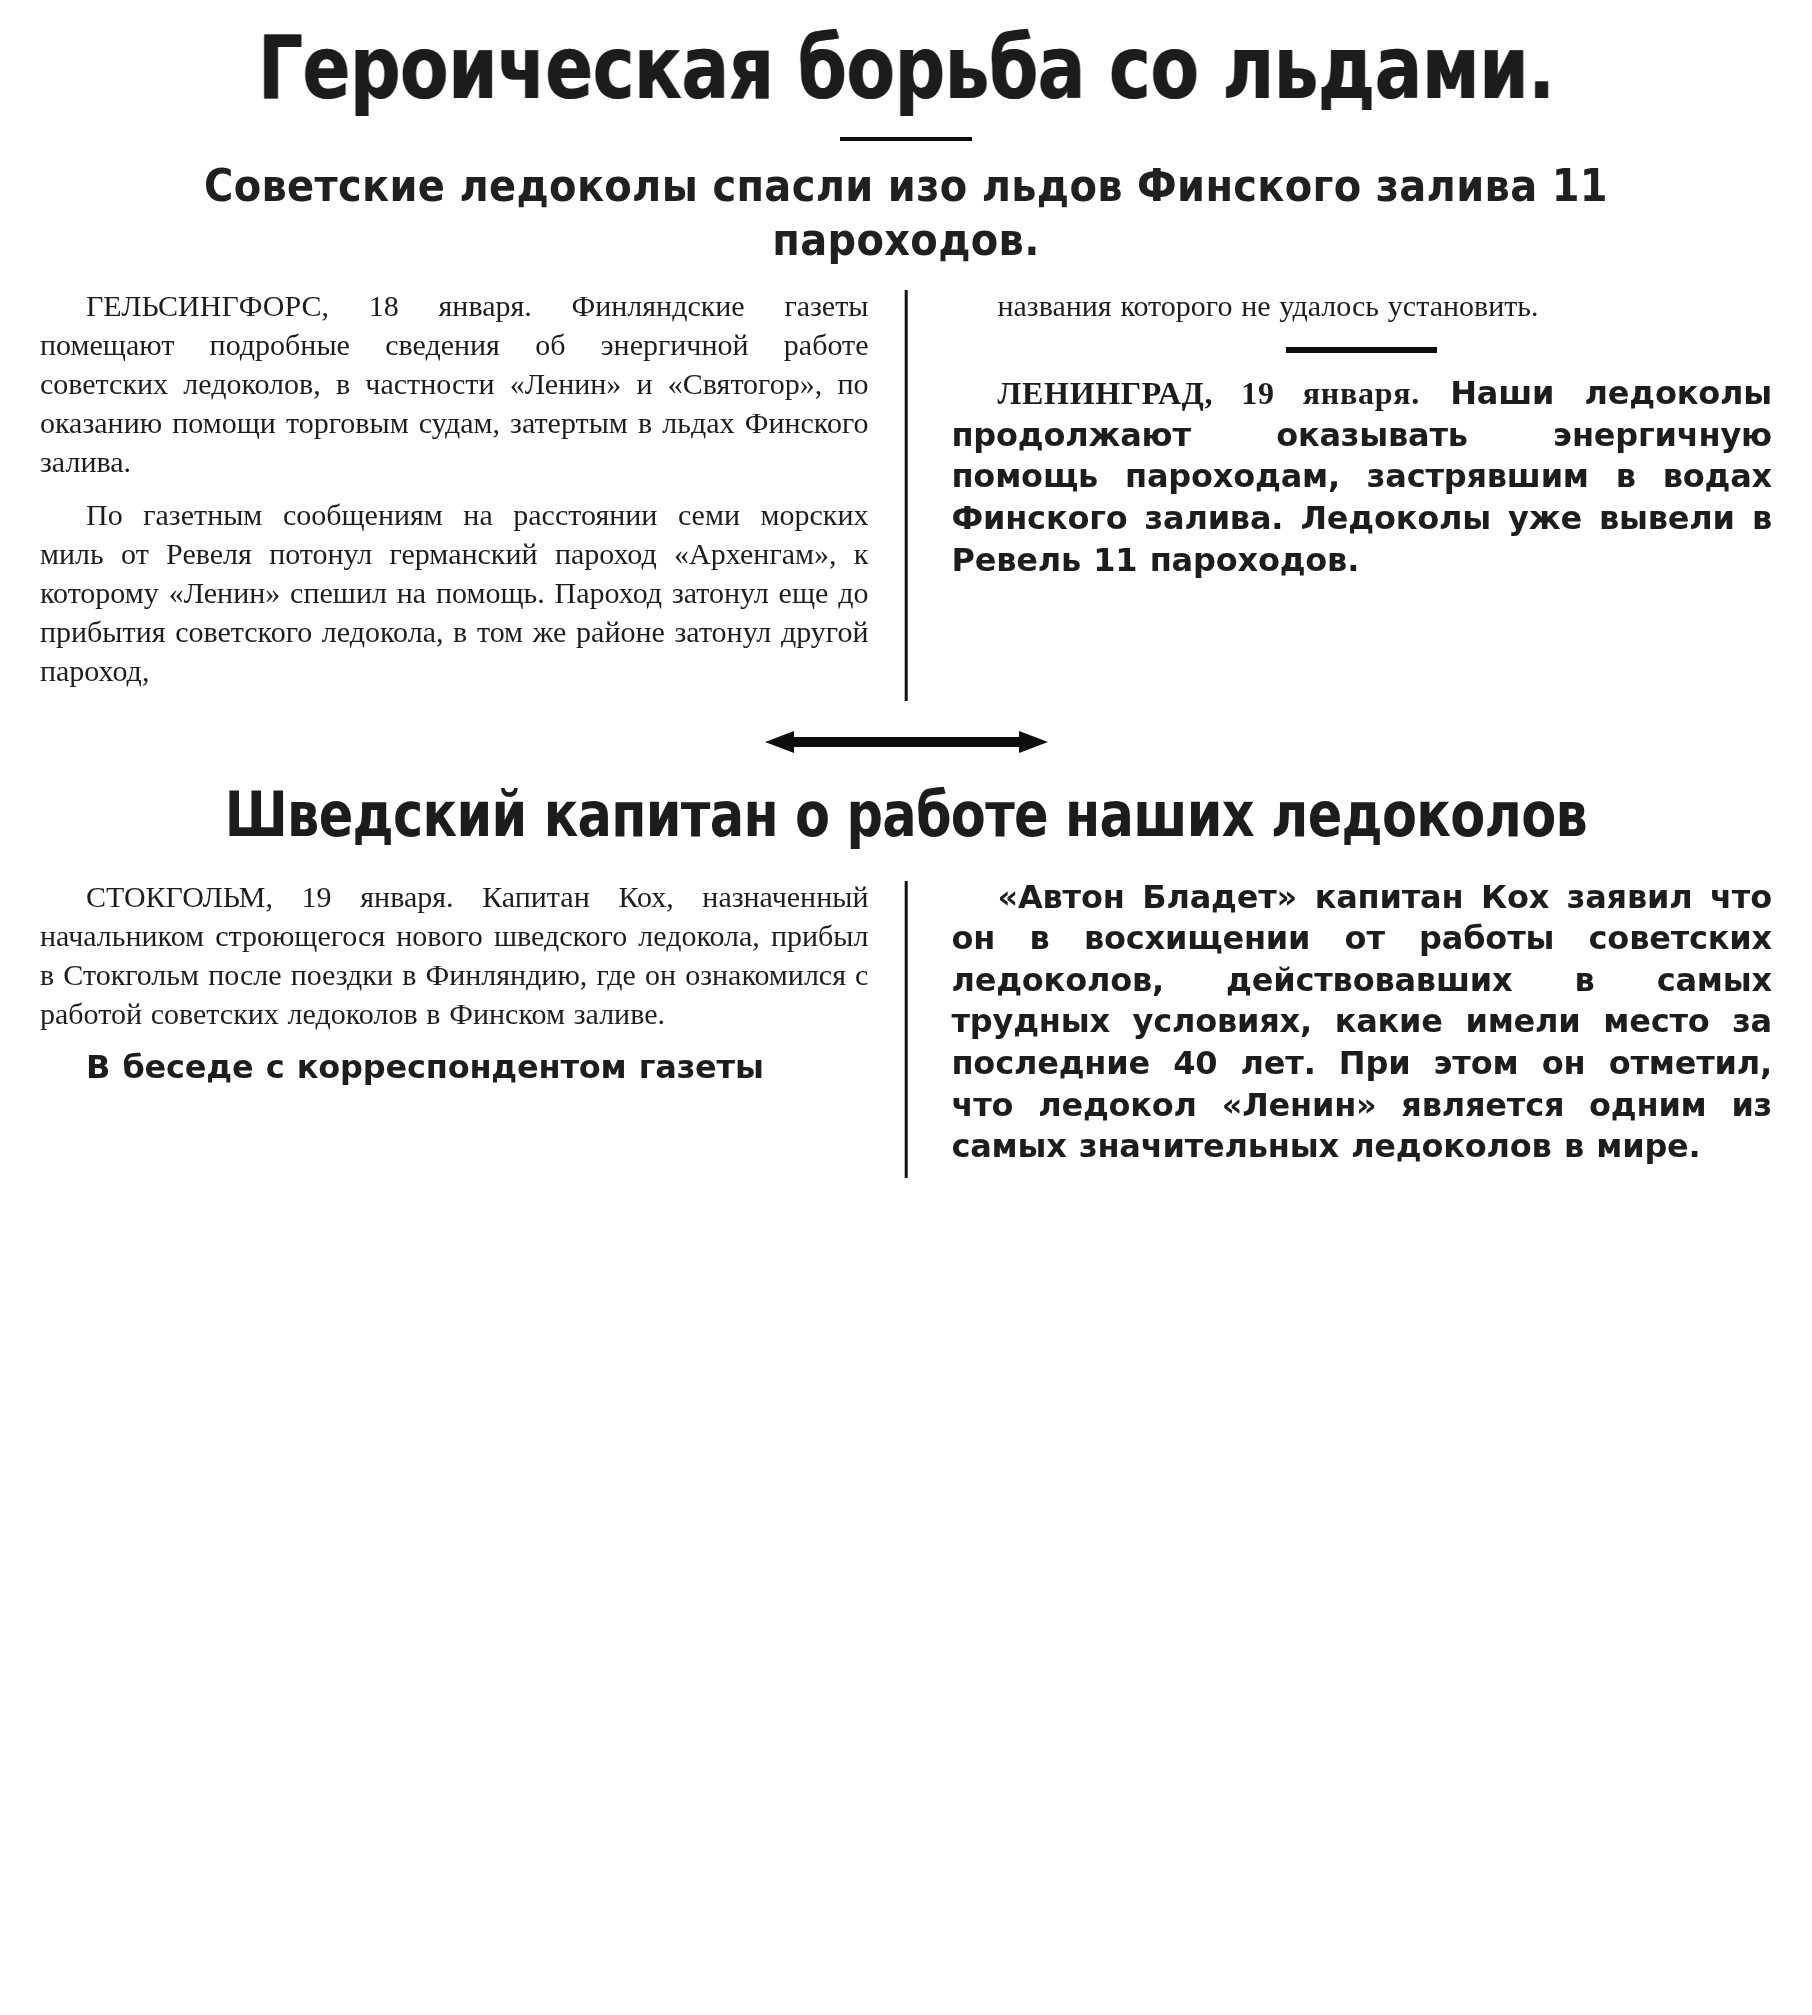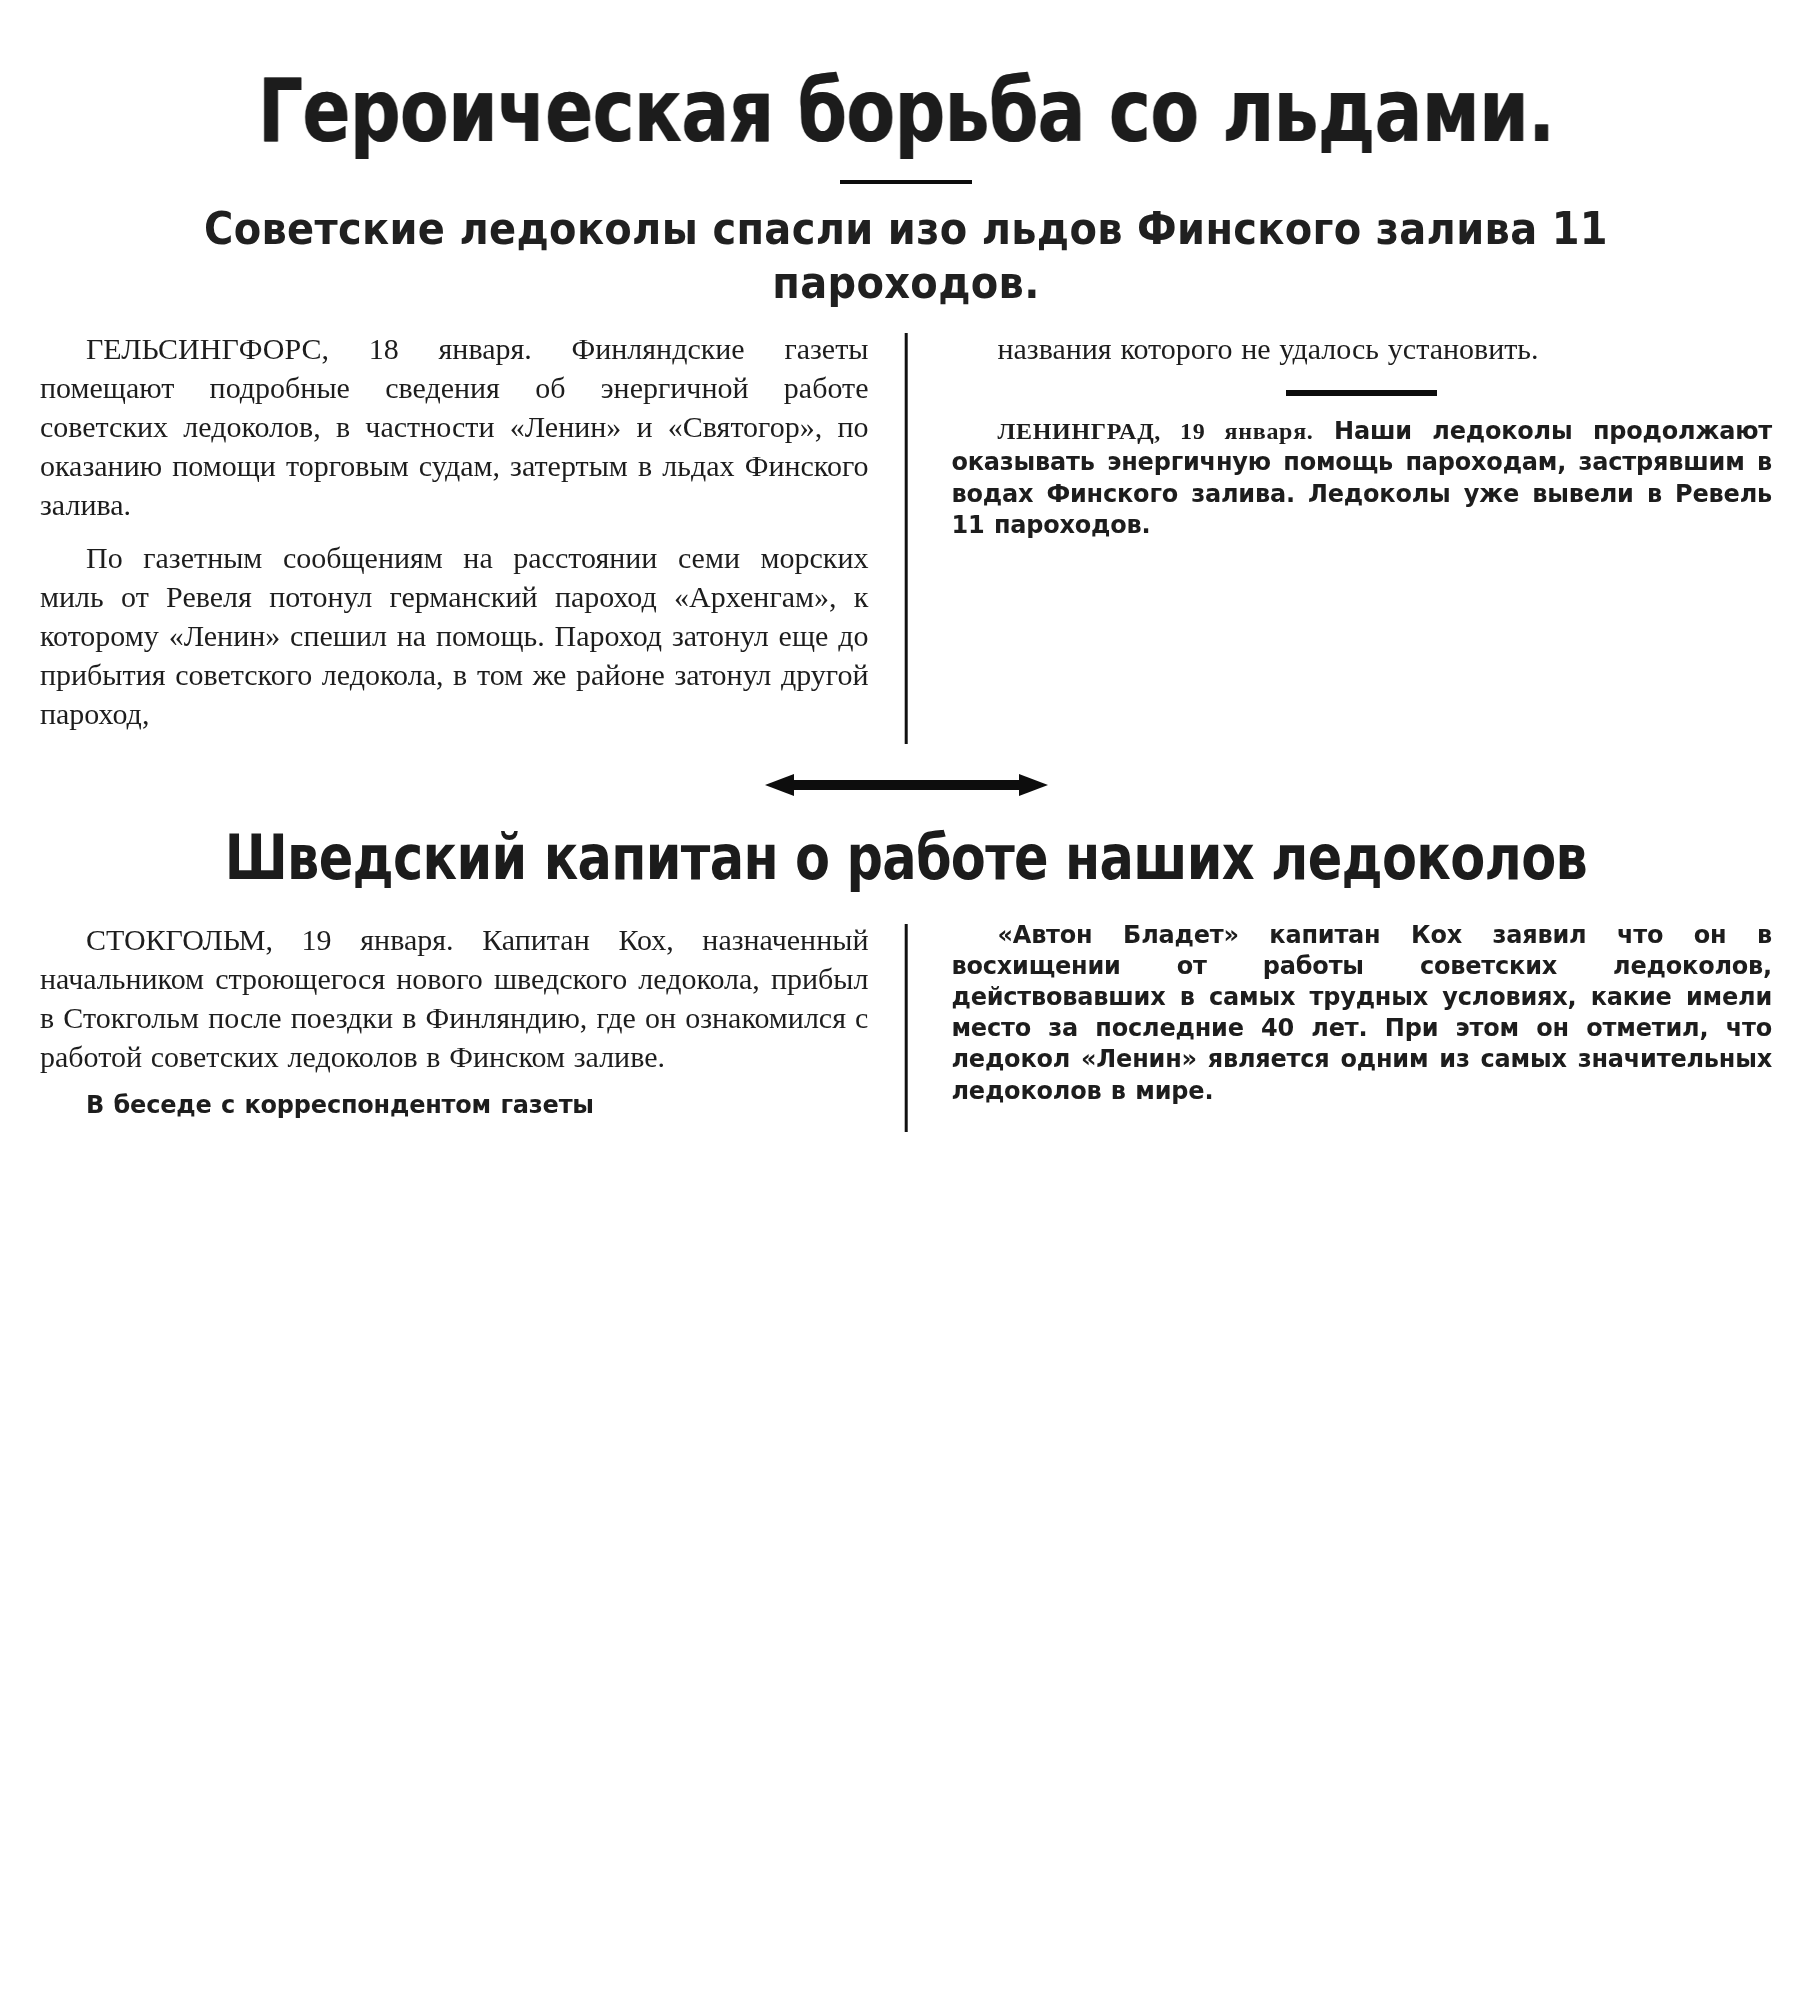--- a/index.html
+++ b/index.html
@@ -16,21 +16,20 @@
     overflow: hidden;
   }
 
   
   .page {
     position: absolute;
     inset: 0;
     padding: 0 40px;
     box-sizing: border-box;
     filter: contrast(1.04);
-    margin-top: 43px;
   }
 
   
   .main-headline {
     text-align: center;
     font-family: "DejaVu Sans", sans-serif;
     font-weight: bold;
     font-size: 71px;
     letter-spacing: -0.7px;
     line-height: 1.05;
@@ -93,21 +92,21 @@
     text-justify: inter-word;
     margin: 0 0 14.5px 0;
     text-indent: 46px;
     color: #111;
     word-spacing: 1.3px;
   }
 
   p.body.bold {
     font-family: "DejaVu Sans", sans-serif;
     font-weight: bold;
-    font-size: 24px;
+    font-size: 32px;
     line-height: 1.30;
     letter-spacing: -0.2px;
   }
 
   .dateline {
     font-family: "Liberation Serif", serif;
     letter-spacing: 0.7px;
   }
 
   

